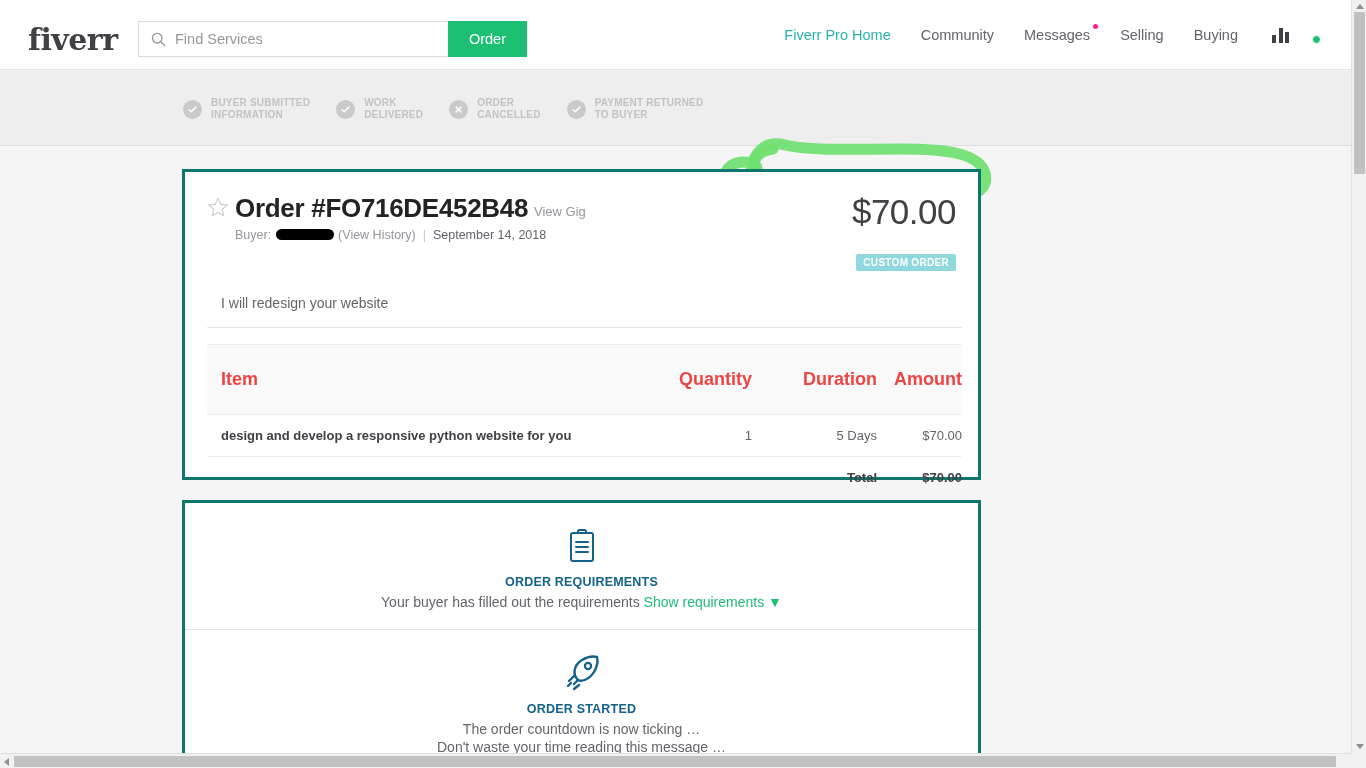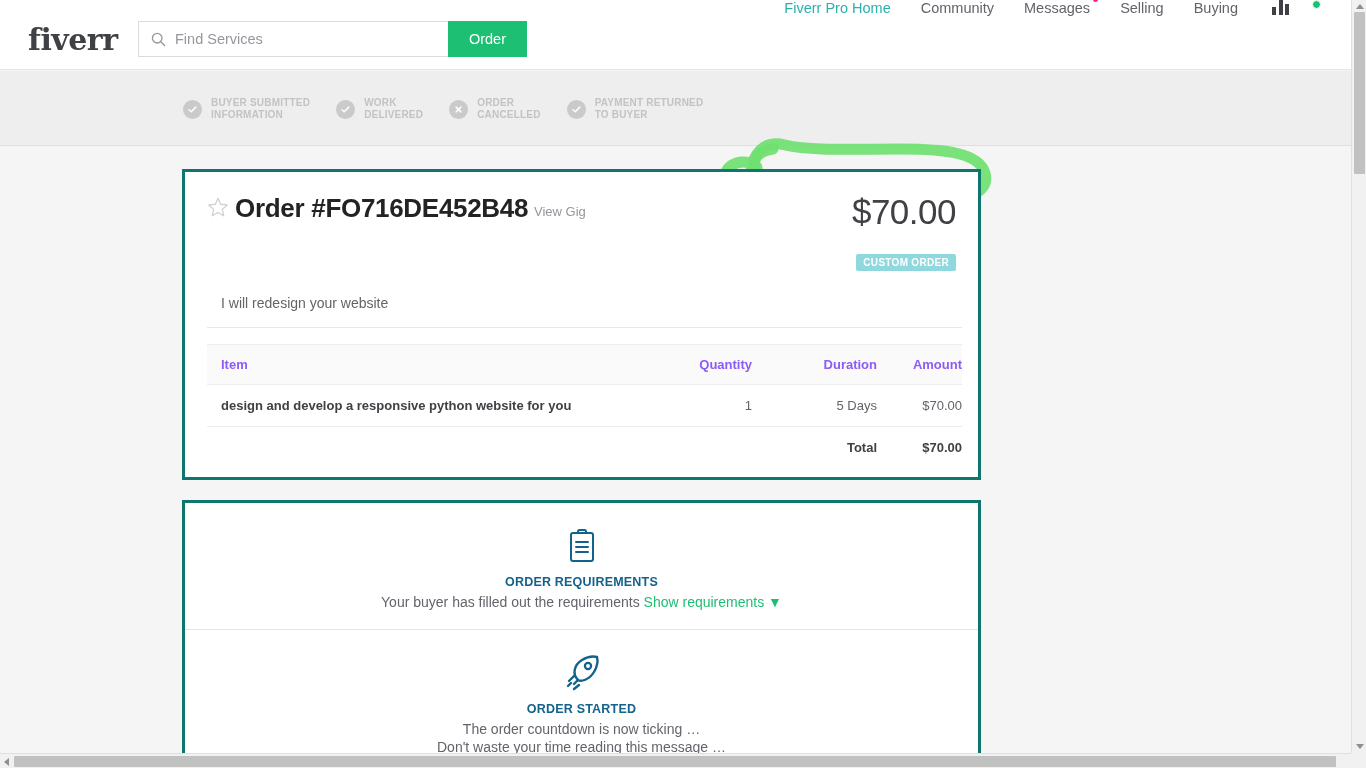--- a/index.html
+++ b/index.html
@@ -39,21 +39,21 @@
     background: transparent;
   }
   .search-input::placeholder { color: #95979d; }
   .search-btn {
     position: absolute; left: 448px; top: 21px;
     width: 79px; height: 36px;
     background: #1dbf73; color: #fff; border: none;
     font-family: "Liberation Sans", sans-serif;
     font-size: 14.5px; cursor: pointer;
   }
-  .nav { position: absolute; right: 30px; top: 0; height: 70px; display: flex; gap: 0; }
+  .nav { position: absolute; right: 30px; top: 0; height: 70px; display: flex; align-items: center; gap: 0; }
   .nav-item {
     font-size: 14.5px; color: #62646a; margin-left: 30px;
     position: relative; white-space: nowrap; cursor: pointer;
   }
   .nav-item.pro { color: #29b2ac; margin-left: 0; }
   .msg-dot {
     position: absolute; right: -8px; top: -3px;
     width: 5px; height: 5px; border-radius: 50%;
     background: #ff1e8e;
   }
@@ -160,22 +160,22 @@
   .desc-rule {
     position: absolute; left: 22px; top: 155px;
     width: 755px; height: 1px; background: #e8e8e8;
   }
 
   table.items {
     position: absolute; left: 22px; top: 172px;
     width: 755px; border-collapse: collapse;
   }
   table.items thead th {
-    background: #fafafa; font-size: 13px; color: #8b5cf6;
-    font-weight: bold; text-align: right; padding: 12px 0;
+    background: #fafafa; font-size: 18px; color: #ef4444;
+    font-weight: bold; text-align: right; padding: 24px 0;
     border-top: 1px solid #ededed; border-bottom: 1px solid #ededed;
   }
   table.items thead th.item-col { text-align: left; padding-left: 14px; }
   table.items tbody td {
     font-size: 13px; color: #62646a; text-align: right;
     padding: 13px 0; border-bottom: 1px solid #ededed;
   }
   table.items tbody td.item-col {
     text-align: left; padding-left: 14px;
     font-weight: bold; color: #404145;
@@ -340,20 +340,24 @@
   <div class="card" id="card-order">
     <div class="order-head">
       <span class="star-icon">
         <svg width="22" height="22" viewBox="0 0 24 24">
           <polygon points="12,2.5 14.9,9 22,9.8 16.7,14.6 18.2,21.6 12,18 5.8,21.6 7.3,14.6 2,9.8 9.1,9" fill="none" stroke="#cfd0d2" stroke-width="1.4" stroke-linejoin="round"></polygon>
         </svg>
       </span>
       <div class="order-title">Order #FO716DE452B48</div>
       <div class="view-gig">View Gig</div>
 
+      <div class="order-sub"><span>Buyer:</span>
+        <span class="buyer-name">x</span>
+        <span>(View History)</span><span class="sep">|</span><span class="date">September 14, 2018</span>
+      </div>
 
       <div class="price">$70.00</div>
       <div class="badge">CUSTOM ORDER</div>
     </div>
 
     <div class="gig-desc">I will redesign your website</div>
     <div class="desc-rule"></div>
 
     <table class="items">
       <thead>

